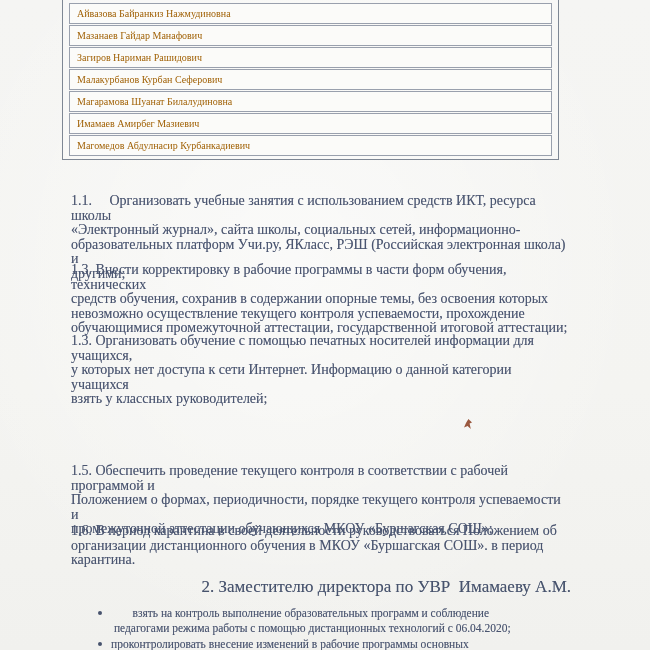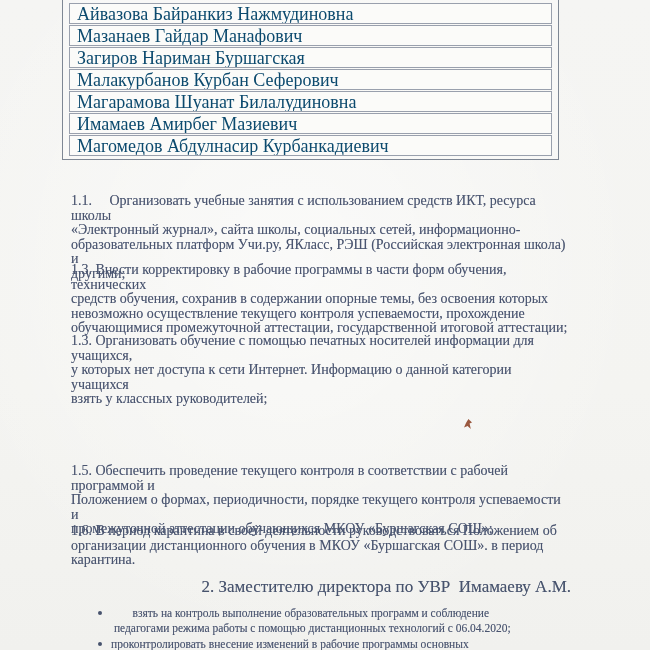--- a/index.html
+++ b/index.html
@@ -22,22 +22,22 @@
     padding:2px 0;
     box-sizing:border-box;
     background:rgba(255,255,255,.25);
   }
   .names-row{
     height:21px;line-height:20px;
     margin:1px 6px;
     border:1px solid #99a0ad;
     padding-left:7px;
     box-sizing:border-box;
-    font-size:18px;
-    color:#0c4a6e;
+    font-size:10px;
+    color:#a16207;
     background:#fbfbf9;
     white-space:nowrap;overflow:hidden;
   }
   
   .para{
     position:absolute;left:71px;width:500px;
     font-size:14px;line-height:14.5px;
     white-space:pre-wrap;
     color:#4a5570;
     text-shadow:0 0 .5px rgba(74,85,112,.45);
@@ -73,21 +73,21 @@
   }
 </style>
 </head>
 <body>
 
 <div class="page">
 
   <div class="names-table">
     <div class="names-row">Айвазова Байранкиз Нажмудиновна</div>
     <div class="names-row">Мазанаев Гайдар Манафович</div>
-    <div class="names-row">Загиров Нариман Буршагская</div>
+    <div class="names-row">Загиров Нариман Рашидович</div>
     <div class="names-row">Малакурбанов Курбан Сеферович</div>
     <div class="names-row">Магарамова Шуанат Билалудиновна</div>
     <div class="names-row">Имамаев Амирбег Мазиевич</div>
     <div class="names-row">Магомедов Абдулнасир Курбанкадиевич</div>
   </div>
 
   <div class="para" style="top:194px">1.1.     Организовать учебные занятия с использованием средств ИКТ, ресурса школы
 «Электронный журнал», сайта школы, социальных сетей, информационно-
 образовательных платформ Учи.ру, ЯКласс, РЭШ (Российская электронная школа) и
 другими;</div>

